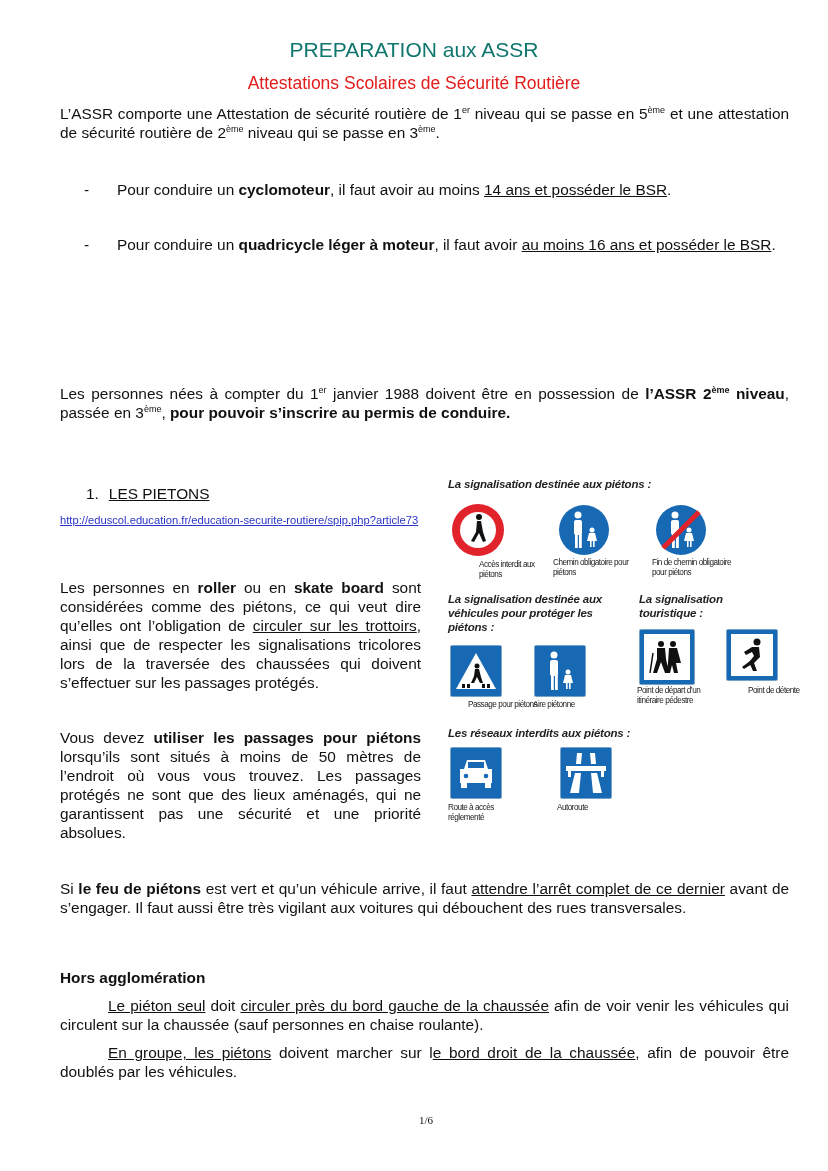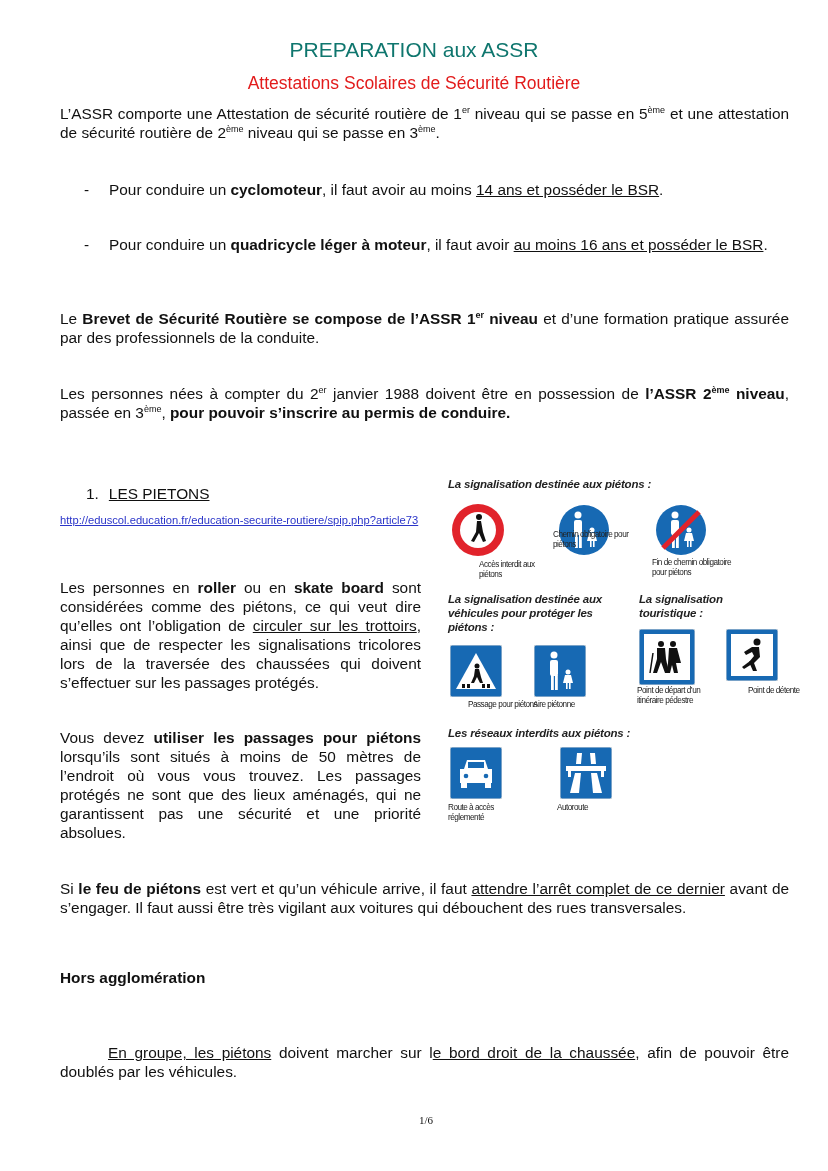--- a/index.html
+++ b/index.html
@@ -10,21 +10,21 @@
            font-size:21px; color:#0f766e; }
   .subtitle { position:absolute; left:0; width:828px; top:73px; text-align:center;
               font-size:17.5px; color:#e21b1b; }
   .para { position:absolute; left:60px; width:729px; font-size:15.4px; line-height:19px;
           text-align:justify; }
   .para sup { font-size:9px; line-height:0; vertical-align:super; }
   u { text-decoration:underline; }
   b { font-weight:bold; }
   .bullet { position:absolute; left:84px; width:705px; font-size:15.4px; line-height:19px; }
   .bullet .dash { position:absolute; left:0; top:0; }
-  .bullet .btext { margin-left:25px; display:block; }
+  .bullet .btext { margin-left:33px; display:block; }
   .lcol { position:absolute; left:60px; width:361px; font-size:15.4px; line-height:19px; text-align:justify; }
   .section-head { position:absolute; left:86px; top:485px; font-size:15.4px; }
   .section-head .num { margin-right:10px; }
   .link { position:absolute; left:60px; top:513px; width:360px; font-size:11.2px; line-height:14px; color:#2b35c9; text-decoration:underline; word-break:break-all; }
   .sg-title { position:absolute; font-size:11.5px; font-weight:bold; font-style:italic; color:#222; line-height:14px; letter-spacing:-0.2px; }
   .sg-cap { position:absolute; font-size:8.2px; line-height:10px; color:#222; letter-spacing:-0.5px; }
   .sign { position:absolute; }
   .pagenum { position:absolute; left:0; width:828px; top:1114px; text-align:center; font-family:"Liberation Serif", serif; font-size:11px;padding-left:12px; }
   .hors { position:absolute; left:60px; top:969px; font-size:15.4px; font-weight:bold; }
   .indent-para { position:absolute; left:60px; width:729px; font-size:15.4px; line-height:19px; text-align:justify; }
@@ -43,23 +43,22 @@
   <div class="bullet" style="top:180px;">
     <span class="dash">-</span>
     <span class="btext"><span>Pour conduire un </span><b>cyclomoteur</b><span>, il faut avoir au moins </span><u>14 ans et posséder le BSR</u><span>.</span></span>
   </div>
 
   <div class="bullet" style="top:235px;">
     <span class="dash">-</span>
     <span class="btext"><span>Pour conduire un </span><b>quadricycle léger à moteur</b><span>, il faut avoir </span><u>au moins 16 ans et posséder le BSR</u><span>.</span></span>
   </div>
 
-  <div class="para" style="top:309px;"><span>Le </span><b>Brevet de Sécurité Routière se compose de l’ASSR 1</b><b><sup>er</sup></b><b> niveau</b><span> et d’une formation pratique assurée par des professionnels de la conduite.</span></div>
 
-  <div class="para" style="top:384px;"><span>Les personnes nées à compter du 2</span><sup>er</sup><span> janvier 1988 doivent être en possession de </span><b>l’ASSR 2</b><b><sup>ème</sup></b><b> niveau</b><span>, passée en 3</span><sup>ème</sup><span>, </span><b>pour pouvoir s’inscrire au permis de conduire.</b></div>
+  <div class="para" style="top:384px;"><span>Les personnes nées à compter du 1</span><sup>er</sup><span> janvier 1988 doivent être en possession de </span><b>l’ASSR 2</b><b><sup>ème</sup></b><b> niveau</b><span>, passée en 3</span><sup>ème</sup><span>, </span><b>pour pouvoir s’inscrire au permis de conduire.</b></div>
 
   <div class="section-head"><span class="num">1.</span><u>LES PIETONS</u></div>
   <a class="link">http://eduscol.education.fr/education-securite-routiere/spip.php?article73</a>
 
   <div class="lcol" style="top:578px;"><span>Les personnes en </span><b>roller</b><span> ou en </span><b>skate board</b><span> sont considérées comme des piétons, ce qui veut dire qu’elles ont l’obligation de </span><u>circuler sur les trottoirs</u><span>, ainsi que de respecter les signalisations tricolores lors de la traversée des chaussées qui doivent s’effectuer sur les passages protégés.</span></div>
 
   <div class="lcol" style="top:728px;"><span>Vous devez </span><b>utiliser les passages pour piétons</b><span> lorsqu’ils sont situés à moins de 50 mètres de l’endroit où vous vous trouvez. Les passages protégés ne sont que des lieux aménagés, qui ne garantissent pas une sécurité et une priorité absolues.</span></div>
 
   <div class="sg-title" style="left:448px;top:477px;">La signalisation destinée aux piétons :</div>
 
@@ -76,21 +75,21 @@
       <circle cx="28" cy="28" r="25" fill="#1769b3"></circle>
     <circle cx="22" cy="13" r="3.5" fill="#fff"></circle>
     <rect x="18" y="18" width="8" height="15" rx="2" fill="#fff"></rect>
     <rect x="19" y="32" width="2.8" height="14" fill="#fff"></rect>
       <rect x="23" y="32" width="2.8" height="14" fill="#fff"></rect>
     <circle cx="36" cy="28" r="2.5" fill="#fff"></circle>
       <path d="M33 31 L39 31 L41 39 L31 39 Z" fill="#fff"></path>
     <rect x="34" y="39" width="1.6" height="6" fill="#fff"></rect>
       <rect x="37" y="39" width="1.6" height="6" fill="#fff"></rect>
   </svg>
-  <div class="sg-cap" style="left:553px;top:530px;width:80px;">Chemin obligatoire pour piétons</div>
+  <div class="sg-cap" style="left:553px;top:558px;width:80px;">Chemin obligatoire pour piétons</div>
 
   <svg class="sign" style="left:653px;top:502px;" width="56" height="56" viewBox="0 0 56 56">
     <circle cx="28" cy="28" r="27" fill="#fff"></circle>
       <circle cx="28" cy="28" r="25" fill="#1769b3"></circle>
     <circle cx="22" cy="13" r="3.5" fill="#fff"></circle>
     <rect x="18" y="18" width="8" height="15" rx="2" fill="#fff"></rect>
     <rect x="19" y="32" width="2.8" height="14" fill="#fff"></rect>
       <rect x="23" y="32" width="2.8" height="14" fill="#fff"></rect>
     <circle cx="36" cy="28" r="2.5" fill="#fff"></circle>
       <path d="M33 31 L39 31 L41 39 L31 39 Z" fill="#fff"></path>
@@ -170,17 +169,18 @@
       <rect x="41" y="24" width="3" height="6" fill="#fff"></rect>
     <path d="M15 26 L21 26 L19 46 L10 46 Z" fill="#fff"></path>
       <path d="M31 26 L37 26 L42 46 L33 46 Z" fill="#fff"></path>
   </svg>
   <div class="sg-cap" style="left:557px;top:803px;width:60px;">Autoroute</div>
 
   <div class="para" style="top:879px;"><span>Si </span><b>le feu de piétons</b><span> est vert et qu’un véhicule arrive, il faut </span><u>attendre l’arrêt complet de ce dernier</u><span> avant de s’engager. Il faut aussi être très vigilant aux voitures qui débouchent des rues transversales.</span></div>
 
   <div class="hors">Hors agglomération</div>
 
+  <div class="indent-para" style="top:996px;"><span class="ind"></span><u>Le piéton seul</u><span> doit </span><u>circuler près du bord gauche de la chaussée</u><span> afin de voir venir les véhicules qui circulent sur la chaussée (sauf personnes en chaise roulante).</span></div>
 
   <div class="indent-para" style="top:1043px;"><span class="ind"></span><u>En groupe, les piétons</u><span> doivent marcher sur l</span><u>e bord droit de la chaussée</u><span>, afin de pouvoir être doublés par les véhicules.</span></div>
 
   <div class="pagenum">1/6</div>
 </div>
 
 </body></html>

